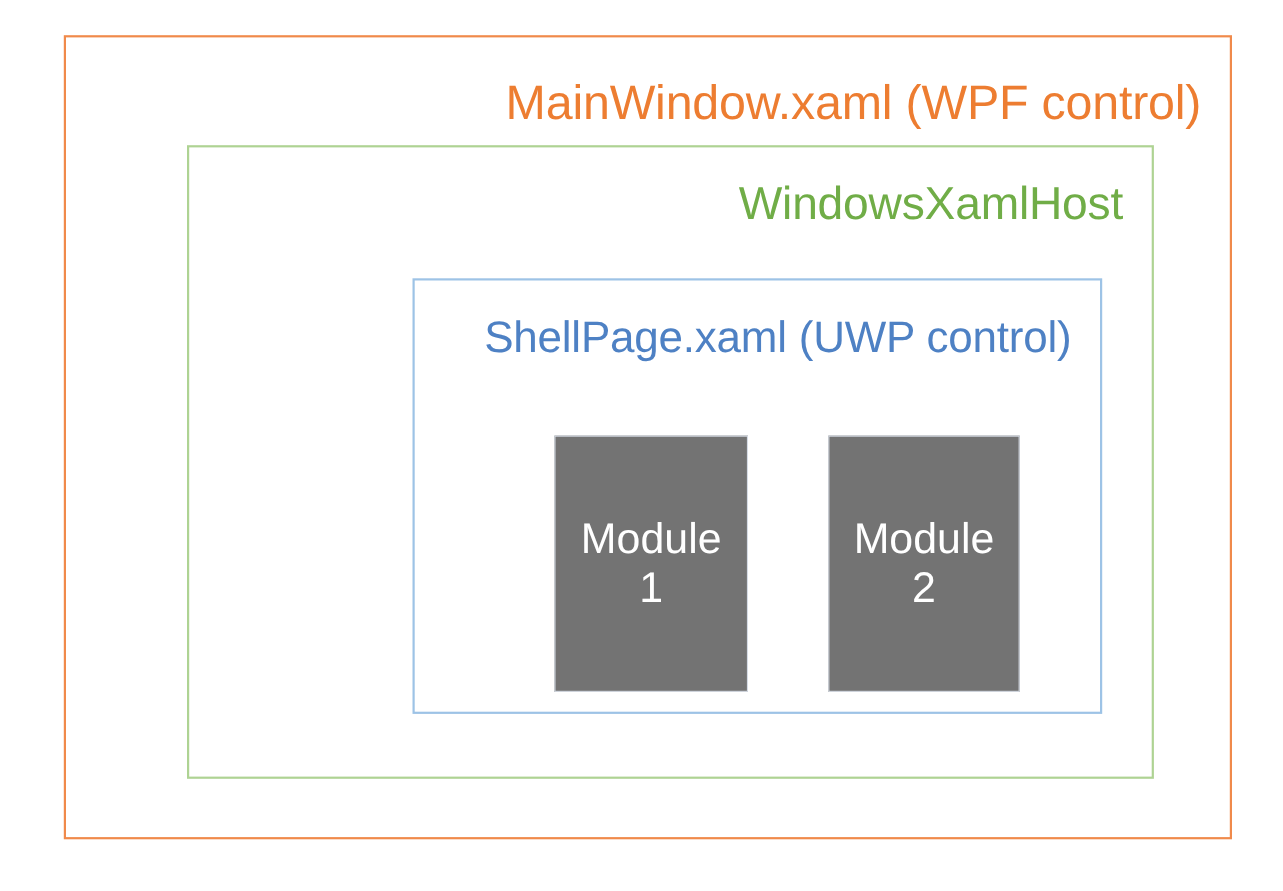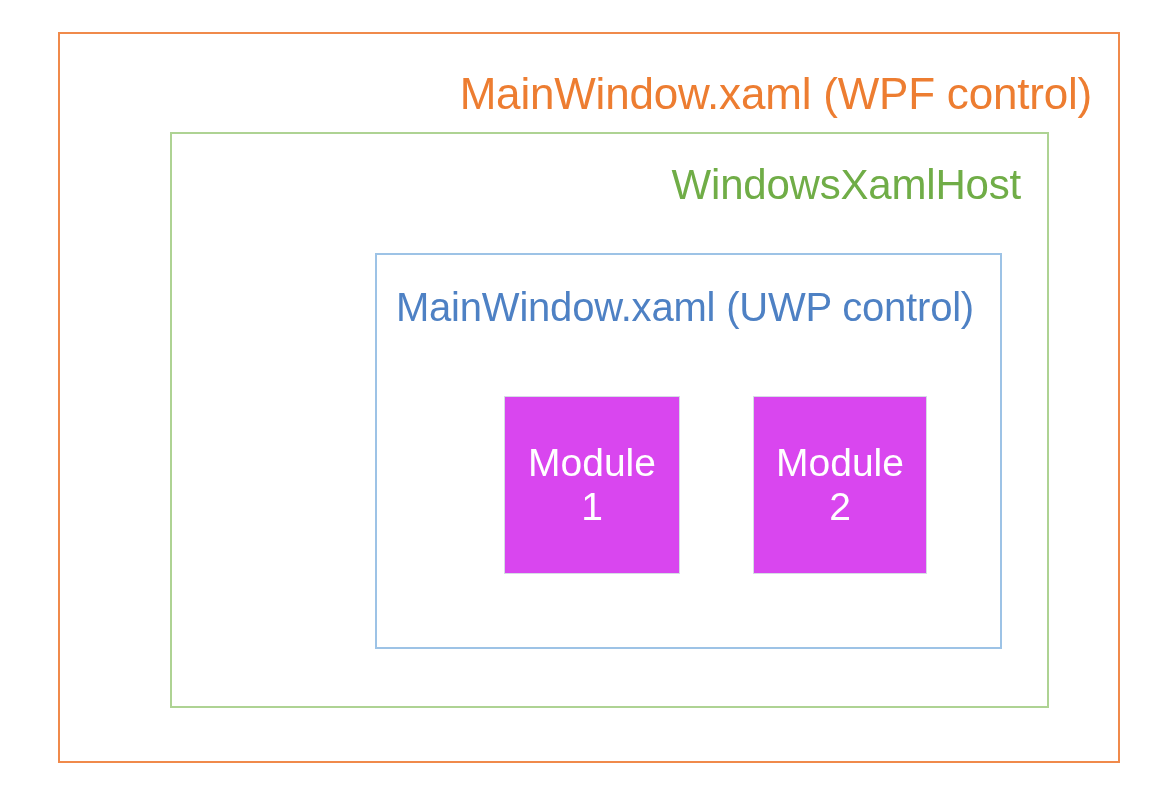--- a/index.html
+++ b/index.html
@@ -90,22 +90,22 @@
     position: absolute;
     left: 127px;  
     top: 141px;   
     width: 423px;
     height: 181px;
   }
   .module-box {
     position: absolute;
     top: 0;
     width: 176px;
-    height: 178px;
-    background: #d946ef;
+    height: 233px;
+    background: #737373;
     border: 1px solid #D6DCE5;
     box-sizing: border-box;
     display: flex;
     flex-direction: column;
     align-items: center;
     justify-content: center;
     color: #ffffff;
     font-size: 39px;
     line-height: 1.12;
     text-align: center;
@@ -123,21 +123,21 @@
   <div class="layer-outer">
 
     <div class="layer-title title-outer">MainWindow.xaml (WPF control)</div>
 
     <div class="layer-middle">
 
       <div class="layer-title title-middle">WindowsXamlHost</div>
 
       <div class="layer-inner">
 
-        <div class="layer-title title-inner">MainWindow.xaml (UWP control)</div>
+        <div class="layer-title title-inner">ShellPage.xaml (UWP control)</div>
 
         <div class="module-row">
 
           <div class="module-box m1">
             <span class="module-name">Module</span>
             <span class="module-number">1</span>
           </div>
 
           <div class="module-box m2">
             <span class="module-name">Module</span>

